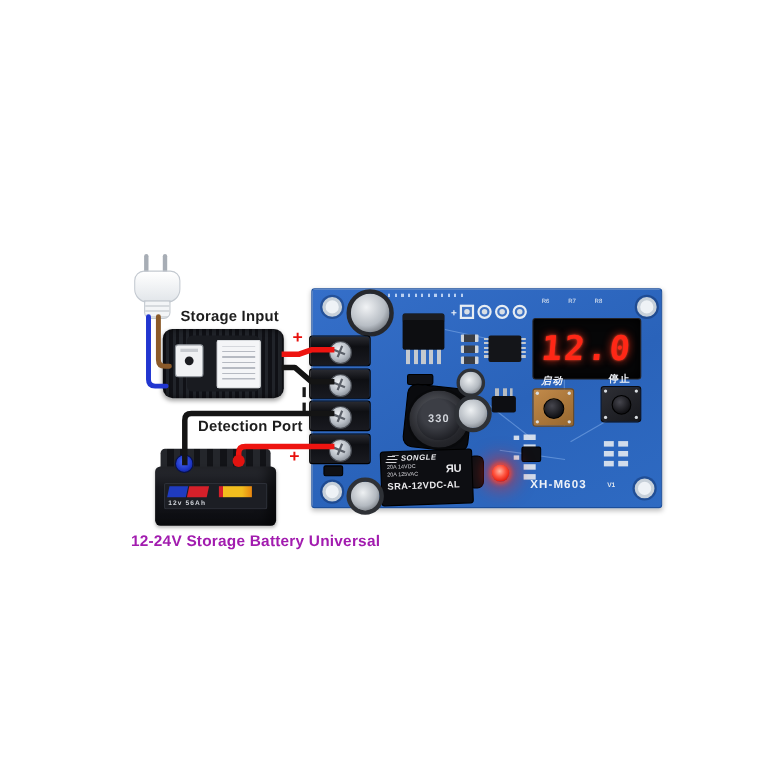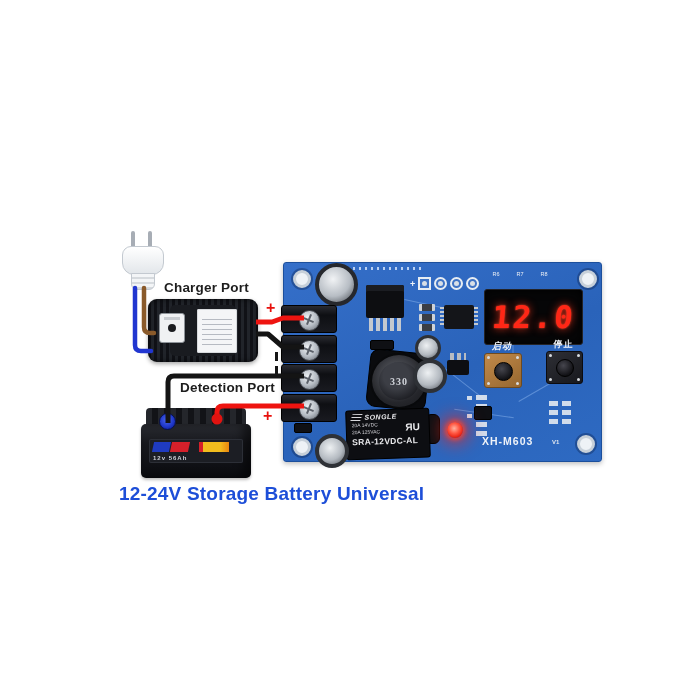--- a/index.html
+++ b/index.html
@@ -1,21 +1,21 @@
 <!DOCTYPE html>
 <html><head>
 <meta charset="utf-8">
 <style>
   html,body{margin:0;padding:0;background:#fff;}
   .stage{position:relative;width:700px;height:700px;background:#ffffff;overflow:hidden;
          font-family:"Liberation Sans",sans-serif;}
 
   
   .anno{position:absolute;color:#1d1d1d;font-weight:600;font-size:13.5px;letter-spacing:.2px;white-space:nowrap;}
-  .caption{position:absolute;color:#1d4ed8;font-weight:600;font-size:19px;letter-spacing:.2px;white-space:nowrap;}
+  .caption{position:absolute;color:#a21caf;font-weight:600;font-size:14px;letter-spacing:.2px;white-space:nowrap;}
   .plus{position:absolute;color:#e8100c;font-weight:bold;font-size:16px;line-height:14px;}
   .dash{position:absolute;width:3px;height:9px;background:#161616;}
 
   
   .prong{position:absolute;width:4px;height:16px;background:#a7adb5;border-radius:2px 2px 0 0;}
   .plug-body{position:absolute;left:122px;top:246px;width:40px;height:27px;border:1px solid #c3c9d0;
              border-radius:9px 9px 12px 12px;background:linear-gradient(180deg,#ffffff,#e2e6ea);}
   .plug-neck{position:absolute;left:131px;top:273px;width:22px;height:15px;border:1px solid #c3c9d0;
              border-radius:0 0 6px 6px;
              background:repeating-linear-gradient(180deg,#f3f5f7 0 3px,#d6dade 3px 5px);}
@@ -104,21 +104,21 @@
   .btn-cap{position:absolute;border-radius:50%;background:radial-gradient(circle at 40% 35%,#46464e,#121216 70%);
         border:1px solid #000;}
   .btn-pin{position:absolute;width:3px;height:3px;border-radius:50%;background:#d8dce0;}
 
   .silk{position:absolute;background:#e3e9f0;opacity:.9;}
   .ind-base{position:absolute;left:84px;top:88px;width:58px;height:56px;background:#0a0b0e;border:1px solid #000;
         border-radius:9px;transform:rotate(6deg);}
   .ind{position:absolute;left:86px;top:90px;width:54px;height:52px;border-radius:50%;
         background:radial-gradient(circle at 45% 40%,#3c3e45 0 30%,#1a1b20 62%,#0d0e12 100%);
         border:2px solid #08090b;display:flex;align-items:center;justify-content:center;
-        box-shadow:inset 0 0 0 7px rgba(255,255,255,.05);font-family:Liberation Serif, serif;}
+        box-shadow:inset 0 0 0 7px rgba(255,255,255,.05);}
   .ind span{color:#d2d5db;font-size:10px;font-weight:bold;letter-spacing:1px;}
 
   .sot{position:absolute;left:163px;top:97px;width:22px;height:15px;background:#0d0e12;border-radius:2px;}
   .sot:before{content:"";position:absolute;left:3px;top:-7px;width:16px;height:7px;
         background:repeating-linear-gradient(90deg,#b7bcc2 0 4px,transparent 4px 7px);}
   .comp-dark{position:absolute;background:#0f1014;border:1px solid #000;border-radius:2px;}
 
   .led{position:absolute;left:163px;top:159px;width:16px;height:16px;border-radius:50%;
         background:radial-gradient(circle at 45% 40%,#ffb3a0,#ff5540 40%,#dd1105 80%);
         box-shadow:0 0 16px 7px rgba(255,35,20,.55),0 0 4px 2px rgba(255,90,60,.8);}
@@ -308,21 +308,21 @@
   <svg class="wires" width="700" height="700" viewBox="0 0 700 700">
     <path d="M135,288 L135,345 Q135,351 141,351 L151,351" fill="none" stroke="#2136d0" stroke-width="4.5" stroke-linecap="round"></path>
     <path d="M144,288 L144,327 Q144,333 150,333 L154,333" fill="none" stroke="#8a5a2a" stroke-width="4.5" stroke-linecap="round"></path>
     <path d="M256,322 L272,322 L283,318 L304,318" fill="none" stroke="#ee1410" stroke-width="5" stroke-linejoin="round"></path>
     <path d="M256,334 L268,334 L283,347 L304,347" fill="none" stroke="#141414" stroke-width="5" stroke-linejoin="round"></path>
     <path d="M168,423 L168,382 Q168,376 174,376 L304,376" fill="none" stroke="#141414" stroke-width="5" stroke-linejoin="round"></path>
     <path d="M217,420 L217,412 Q217,406 223,406 L304,406" fill="none" stroke="#ee1410" stroke-width="5" stroke-linejoin="round"></path>
     <circle cx="217" cy="419" r="5.5" fill="#e11310"></circle>
   </svg>
 
-  <div class="anno" style="left:164px;top:280px;">Charger Port</div>
+  <div class="anno" style="left:164px;top:280px;">Storage Input</div>
   <div class="anno" style="left:180px;top:380px;">Detection Port</div>
   <span class="plus" style="left:266px;top:301px;">+</span>
   <span class="plus" style="left:263px;top:409px;">+</span>
   <span class="dash" style="left:275px;top:352px;"></span>
   <span class="dash" style="left:275px;top:366px;"></span>
   <div class="caption" style="left:119px;top:483px;">12-24V Storage Battery Universal</div>
 
 </div>
 
 </body></html>

